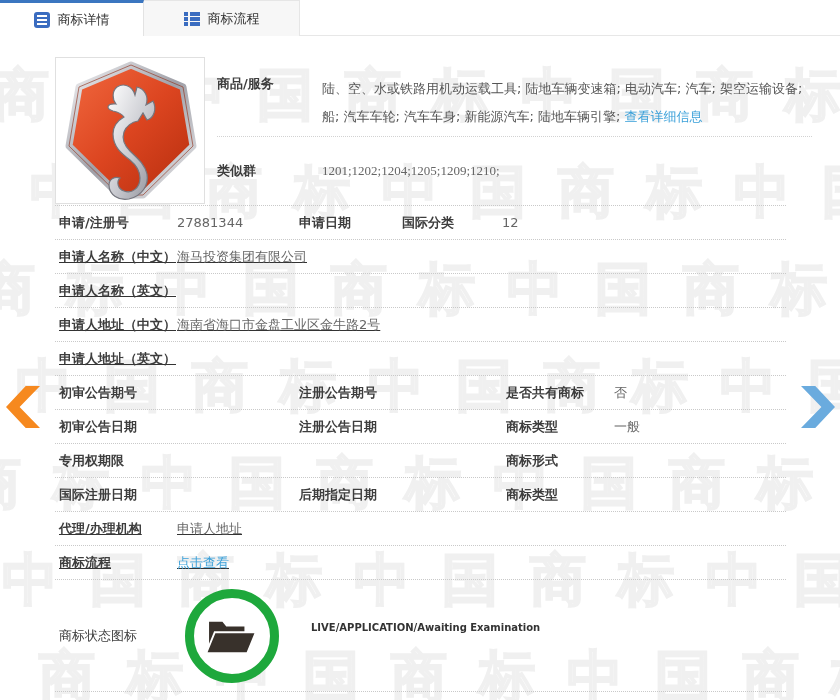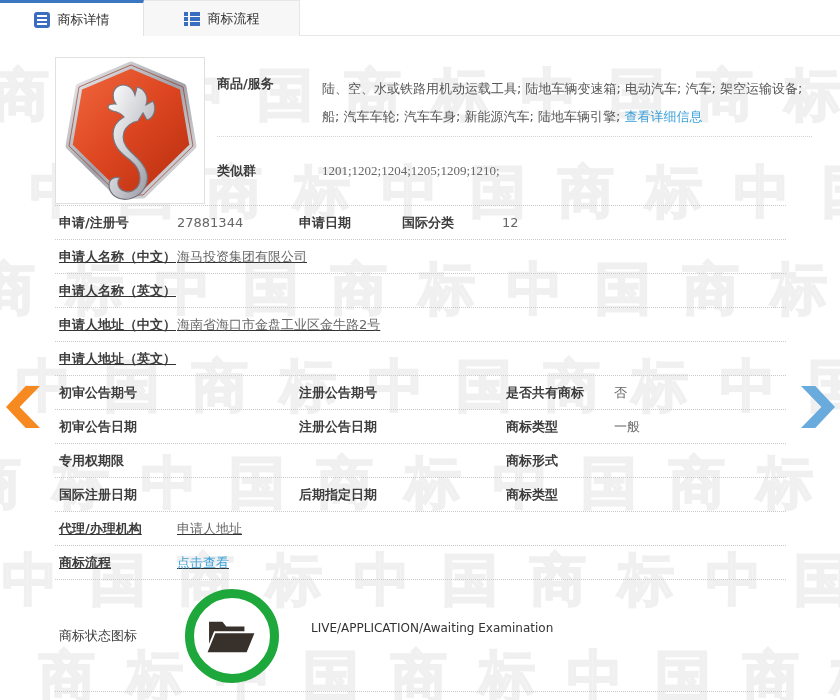--- a/index.html
+++ b/index.html
@@ -44,21 +44,21 @@
   .sub-goods { flex:0 0 80px; display:flex; border-bottom:1px dotted #d2d2d2; padding-top:18px;justify-content:space-between; }
   .sub-similar { flex:1; display:flex; align-items:center;font-family:Liberation Serif, serif; }
   .sub-lbl { width:105px; font-weight:bold; color:#3d3d3d; flex:0 0 auto; }
   .goods-val { color:#555; line-height:28px; width:490px; }
   
   .status-row { display:flex; align-items:center; height:112px; }
   .status-lbl { width:122px; padding-left:4px; font-weight:normal; color:#3d3d3d; }
   .status-circle { width:94px; height:94px; border:9px solid #1ea83c; border-radius:50%;
     background:#fff; display:flex; align-items:center; justify-content:center; margin-left:8px; flex:0 0 auto; }
   .status-text { margin-left:32px; }
-  .status-line1 { font-size:12px; color:#333; margin-bottom:16px; }
+  .status-line1 { font-size:10px; color:#333; margin-bottom:16px;font-weight:bold; }
   .status-line2 { font-size:13px; color:#555; }
   
   .arrow { position:absolute; z-index:3; width:34px; height:42px; cursor:pointer; }
   .arrow-left { left:6px; top:386px; background:#f6891f;
     clip-path:polygon(100% 0, 40% 50%, 100% 100%, 58% 100%, 0 50%, 58% 0); }
   .arrow-right { right:5px; top:386px; background:#6aabde;
     clip-path:polygon(0 0, 60% 50%, 0 100%, 42% 100%, 100% 50%, 42% 0); }
 </style>
 </head>
 <body>

